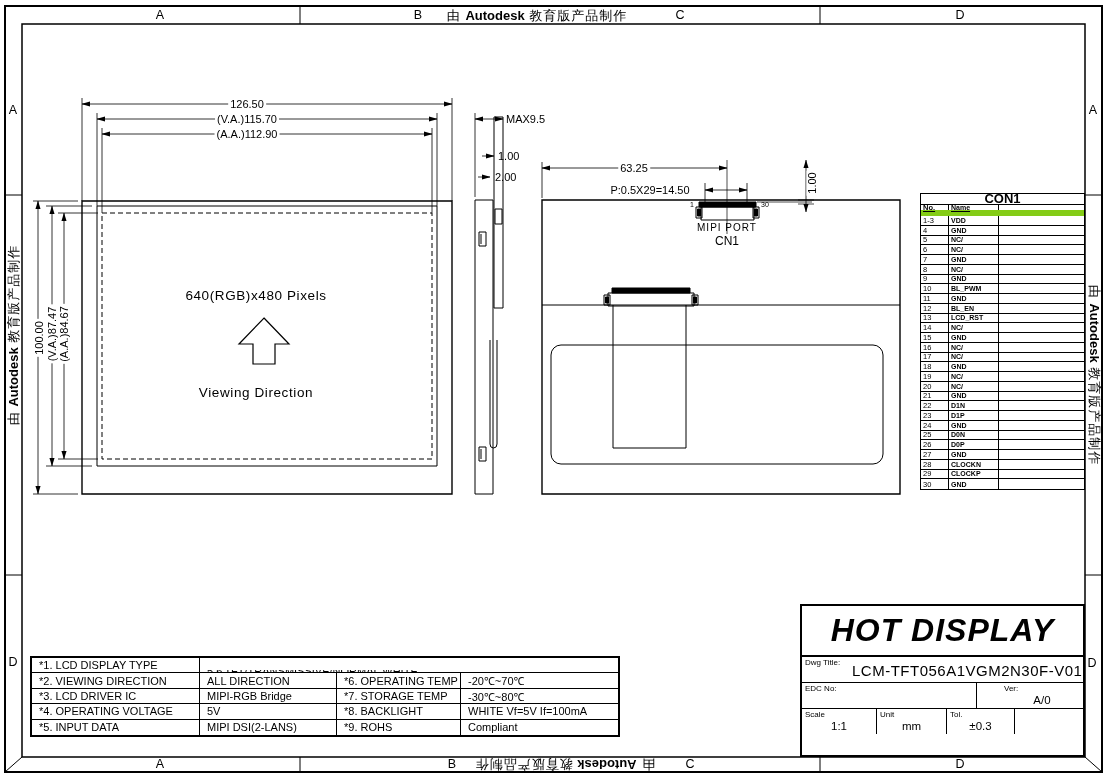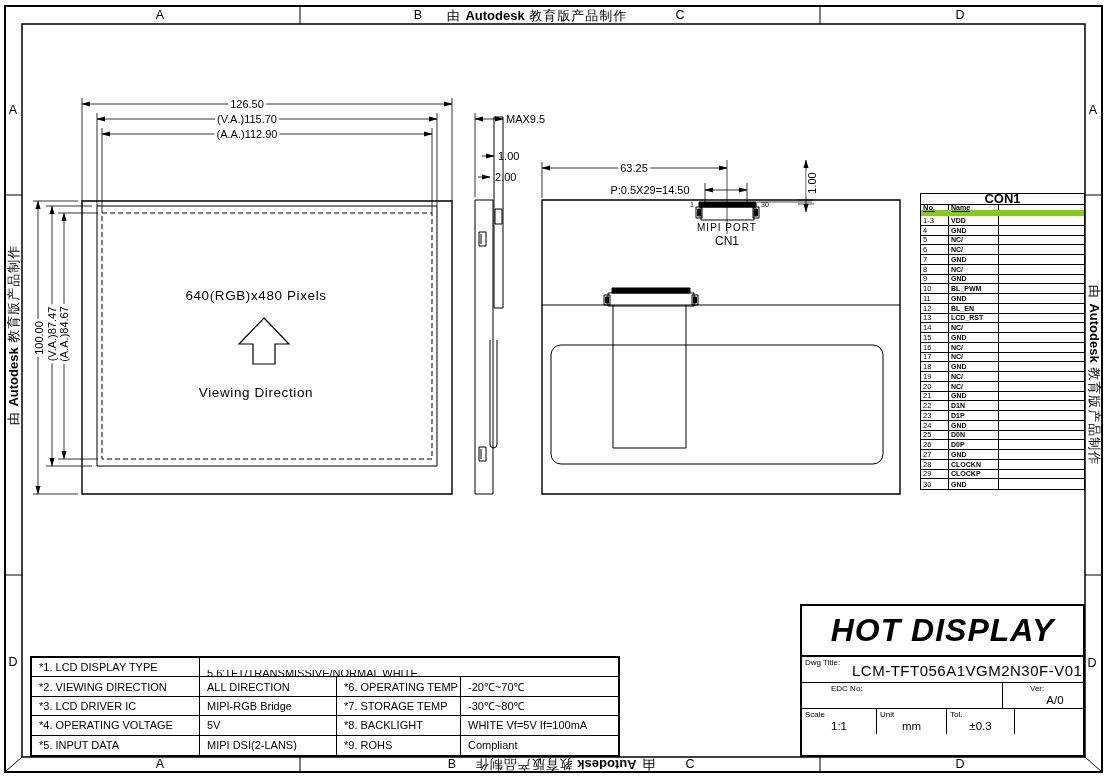--- a/index.html
+++ b/index.html
@@ -30,33 +30,33 @@
   .con1-head{height:11px;border-bottom:6px solid #84cc16;display:flex;font-size:8px;font-weight:bold;text-decoration:underline;}
   .con1-row{height:9.75px;border-bottom:1px solid #000;display:flex;}
   .con1-row:last-child{border-bottom:none;}
   .c-no{width:28px;border-right:1px solid #000;padding-left:2px;display:flex;align-items:center;font-size:7.5px;}
   .c-name{width:50px;border-right:1px solid #000;padding-left:2px;display:flex;align-items:center;font-size:7px;font-weight:bold;}
   .c-desc{flex:1;padding-left:2px;display:flex;align-items:center;overflow:hidden;margin-top:43px;}
   .ch{justify-content:center;padding-left:0;}
   .desc{font-size:6.2px;font-weight:bold;white-space:nowrap;transform:scaleX(.8);transform-origin:0 50%;}
 
   
-  .spec{position:absolute;left:30px;top:656px;width:590px;height:101px;border:2px solid #000;background:#fff;display:grid;grid-template-columns:168px 137px 124px 1fr;grid-template-rows:repeat(5,1fr);font-size:11px;}
+  .spec{position:absolute;left:30px;top:656px;width:590px;height:81px;border:2px solid #000;background:#fff;display:grid;grid-template-columns:168px 137px 124px 1fr;grid-template-rows:repeat(5,1fr);font-size:11px;}
   .sc{border-right:1.5px solid #000;border-bottom:1.5px solid #000;display:flex;align-items:center;padding-left:7px;white-space:nowrap;overflow:hidden;}
   .sc.span3{grid-column:2/5;margin-top:12px;}
   .sc.nr{border-right:none;}
   .sc.nb{border-bottom:none;}
 
   
   .tb{position:absolute;left:800px;top:604px;width:285px;height:153px;border:2px solid #000;background:#fff;display:flex;flex-direction:column;}
   .tb-company{height:51px;border-bottom:2px solid #000;display:flex;align-items:center;justify-content:center;font-size:32px;font-weight:bold;font-style:italic;letter-spacing:1px;}
   .tb-row{position:relative;display:flex;border-bottom:1.5px solid #000;}
   .tb-row:last-child{border-bottom:none;}
   .tb-dwg{height:26px;}
-  .tb-edc{height:26px;padding-left:26px;}
+  .tb-edc{height:26px;}
   .tb-scale{height:25px;}
   .tb-drawn{height:25px;flex:1;}
   .cell{position:relative;border-right:1.5px solid #000;height:100%;}
   .cell.nr{border-right:none;margin-left:24px;}
   .lbl{position:absolute;top:1px;left:3px;font-size:8px;white-space:nowrap;}
   .val{position:absolute;bottom:2px;left:0;right:0;text-align:center;font-size:11.5px;white-space:nowrap;}
   .dwg-val{position:absolute;bottom:3px;left:50px;right:4px;text-align:center;font-size:15px;letter-spacing:.5px;white-space:nowrap;}
 </style>
 </head>
 <body>

